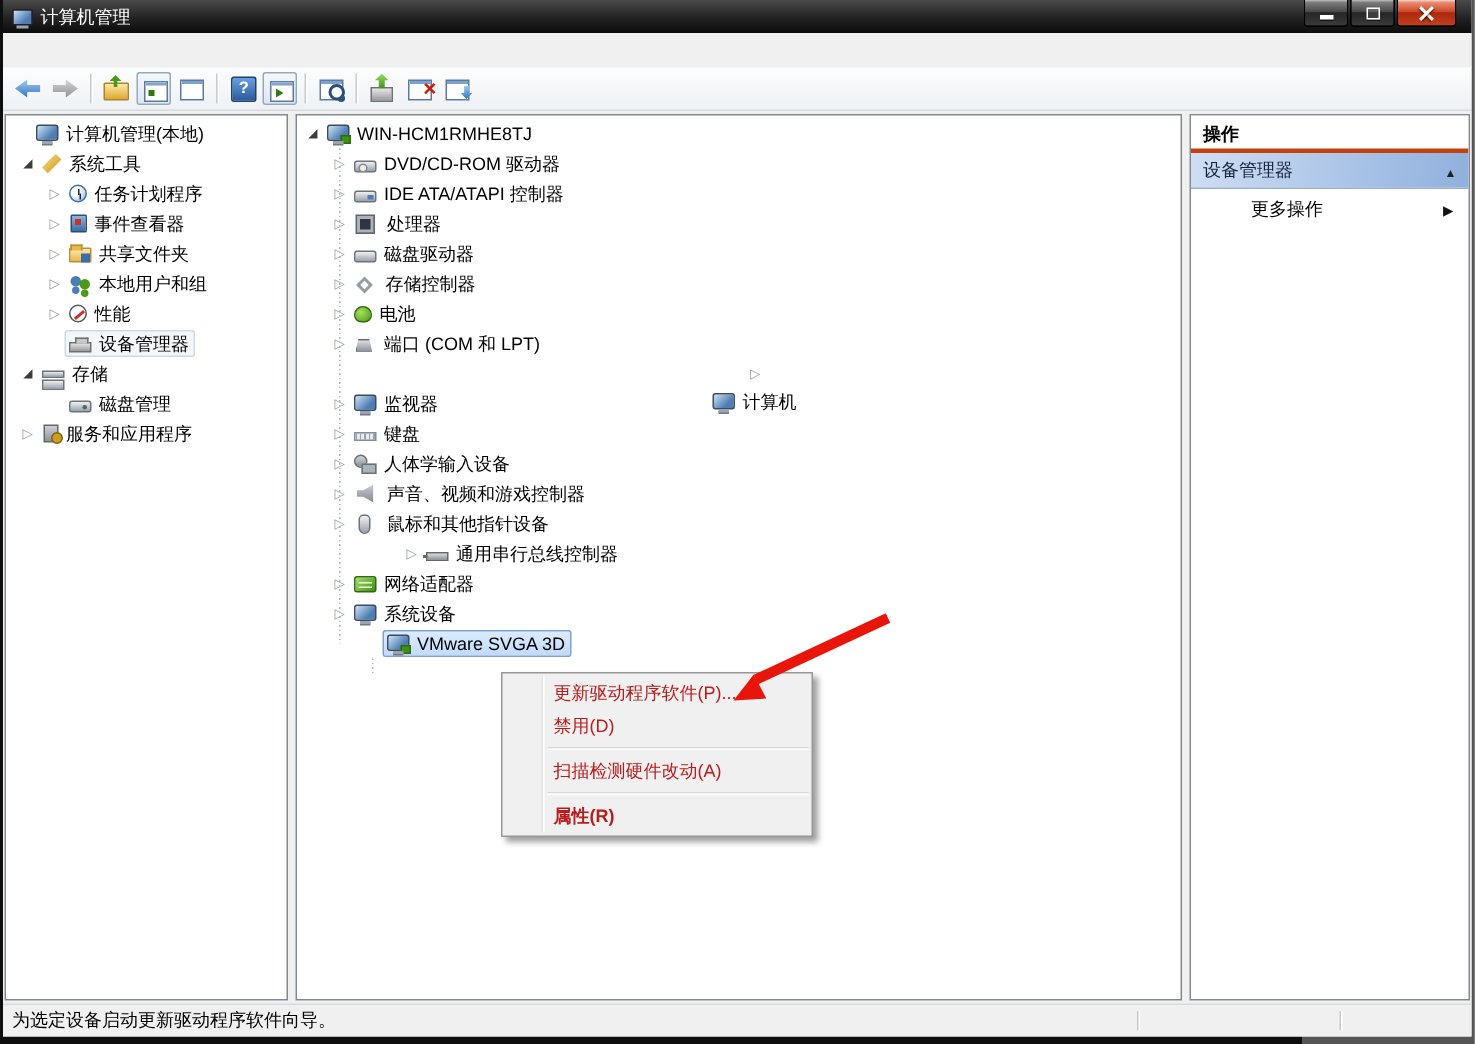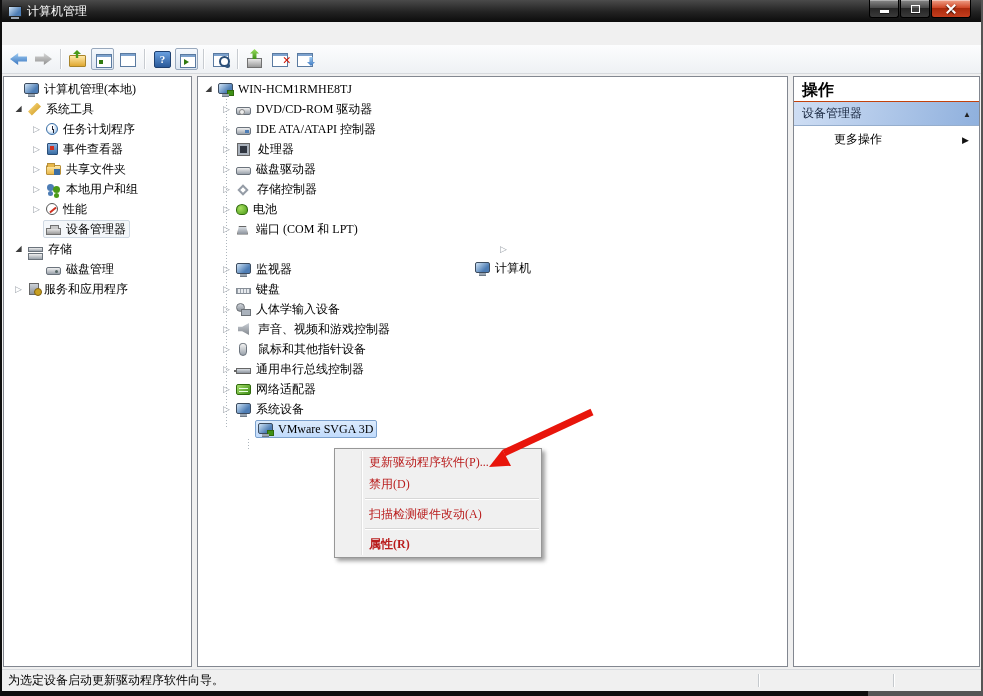--- a/index.html
+++ b/index.html
@@ -1,18 +1,18 @@
 <!DOCTYPE html>
 <html><head>
 <meta charset="utf-8">
 <style>
   * { margin:0; padding:0; box-sizing:border-box; }
   html,body { width:983px; height:696px; overflow:hidden; background:#555;
               font-family:"Liberation Sans", sans-serif; }
-  .window { position:relative; width:868px; height:696px; background:#0e0e0e;font-family:Liberation Serif, serif; }
+  .window { position:relative; width:868px; height:696px; background:#0e0e0e; }
   .app { position:absolute; left:2px; top:0; width:979px; height:691px; background:#f0f0f0; }
 
   
   .titlebar { position:absolute; left:0; top:0; right:0; height:22px;
               background:linear-gradient(#4a4a4a,#222 55%,#0c0c0c);
               display:flex; align-items:center; color:#fff; font-size:12px; }
   .app-icon { width:14px; height:11px; margin:0 5px 0 6px;
               background:linear-gradient(135deg,#cfe3f5,#4d7db5 70%); border:1px solid #222; border-radius:1px; position:relative; }
   .app-icon::after { content:""; position:absolute; left:2px; bottom:-3px; width:8px; height:2px; background:#9aa5b1; }
   .win-controls { position:absolute; right:10px; top:0; display:flex; }
@@ -152,22 +152,22 @@
   .ic-performance::after { content:""; position:absolute; left:2px; top:5px; width:8px; height:2px;
       background:#d03020; transform:rotate(-40deg); }
   .ic-devmgr { height:7px; margin-top:4px; background:linear-gradient(#e5e5e5,#9a9a9a); border:1px solid #707070; }
   .ic-devmgr::before { content:""; position:absolute; left:3px; top:-4px; width:7px; height:3px;
       background:#c8c8c8; border:1px solid #707070; border-bottom:none; }
   .ic-services { width:10px; height:12px; margin-left:1px; background:linear-gradient(#cdd2d8,#8d939b); border:1px solid #666; }
   .ic-services::after { content:""; position:absolute; right:-4px; bottom:-2px; width:6px; height:6px;
       border-radius:50%; background:#c8a020; border:1px solid #806010; }
 
   
-  .ap-title { height:25px; line-height:25px; padding-left:8px; font-size:16px; font-weight:bold;
-      border-bottom:1px solid #c2410c; background:#fff; }
+  .ap-title { height:25px; line-height:25px; padding-left:8px; font-size:12px; font-weight:bold;
+      border-bottom:3px solid #c2410c; background:#fff; }
   .ap-section { height:24px; display:flex; align-items:center; padding:0 8px; font-size:12px; color:#15233c;
       background:linear-gradient(100deg,#cfdef4,#8fb0dd); border-bottom:1px solid #96aecd; }
   .ap-section span:first-child { flex:1; }
   .ap-collapse::before { content:"▲"; font-size:8px; color:#222; }
   .ap-more { height:26px; display:flex; align-items:center; padding:0 10px 0 40px; font-size:12px; }
   .ap-more span:first-child { flex:1; }
   .ap-sub::before { content:"▶"; font-size:9px; color:#111; }
 
   
   .context-menu { position:absolute; left:332px; top:448px; width:208px; background:#f0f0f0;
@@ -414,21 +414,21 @@
               <span class="lbl">声音、视频和游戏控制器</span>
             </span>
           </div>
           <div class="tree-row" style="padding-left: 22px;">
             <span class="expander closed">▷</span>
             <span class="row-inner">
               <span class="icon ic-mouse"></span>
               <span class="lbl">鼠标和其他指针设备</span>
             </span>
           </div>
-          <div class="tree-row" style="padding-left: 22px;">
+          <div class="tree-row" style="padding-left: 22px; margin-left: 48px;">
             <span class="expander closed">▷</span>
             <span class="row-inner">
               <span class="icon ic-usb"></span>
               <span class="lbl">通用串行总线控制器</span>
             </span>
           </div>
           <div class="tree-row" style="padding-left: 22px;">
             <span class="expander closed">▷</span>
             <span class="row-inner">
               <span class="icon ic-net"></span>

